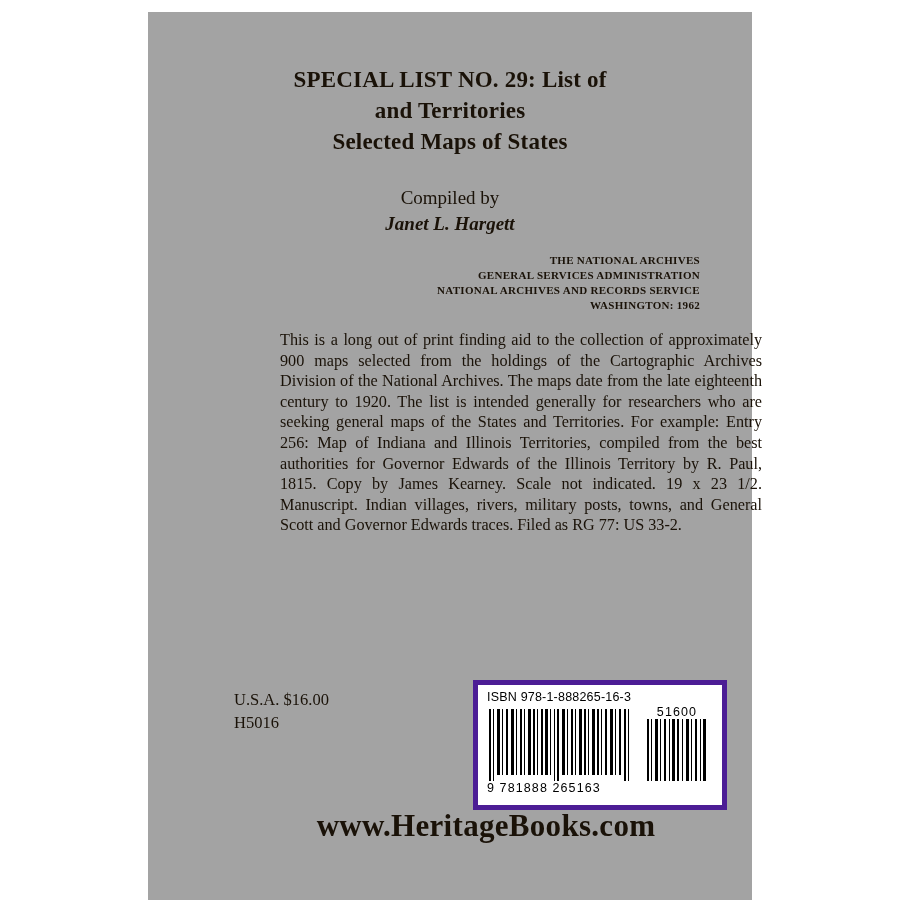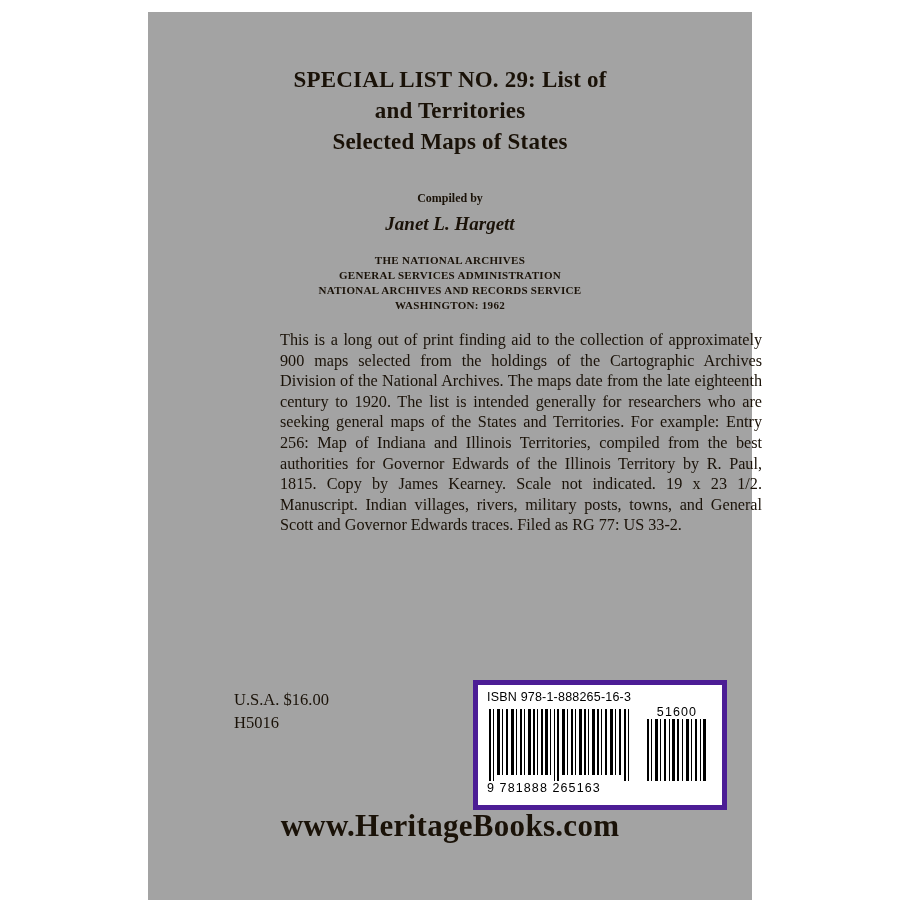--- a/index.html
+++ b/index.html
@@ -48,37 +48,37 @@
     letter-spacing: 0.2px;
   }
   .compiled-block {
     position: absolute;
     left: 52px;
     top: 175px;
     width: 500px;
     text-align: center;
   }
   .compiled-by {
-    font-size: 12px;
-    font-weight: bold;
+    font-size: 19px;
+    font-weight: normal;
     line-height: 22px;
   }
   .compiler-name {
     font-size: 19px;
     font-style: italic;
     font-weight: bold;
     line-height: 26px;
     margin-top: 2px;
   }
   .imprint-block {
     position: absolute;
     left: 52px;
     top: 241px;
     width: 500px;
-    text-align: center;
+    text-align: right;
   }
   .imprint-line {
     font-size: 11px;
     font-weight: bold;
     line-height: 15px;
     letter-spacing: 0.3px;
   }
   .blurb {
     position: absolute;
     left: 84px;
@@ -153,20 +153,21 @@
   }
   .website {
     position: absolute;
     left: 0px;
     top: 796px;
     width: 604px;
     text-align: center;
     font-size: 31px;
     font-weight: bold;
     letter-spacing: 0.3px;
+    padding-left: 36px;
   }
 </style>
 </head>
 <body>
 
 <div id="page">
   <div id="cover">
     <div class="inner">
 
       <div class="title-block">

